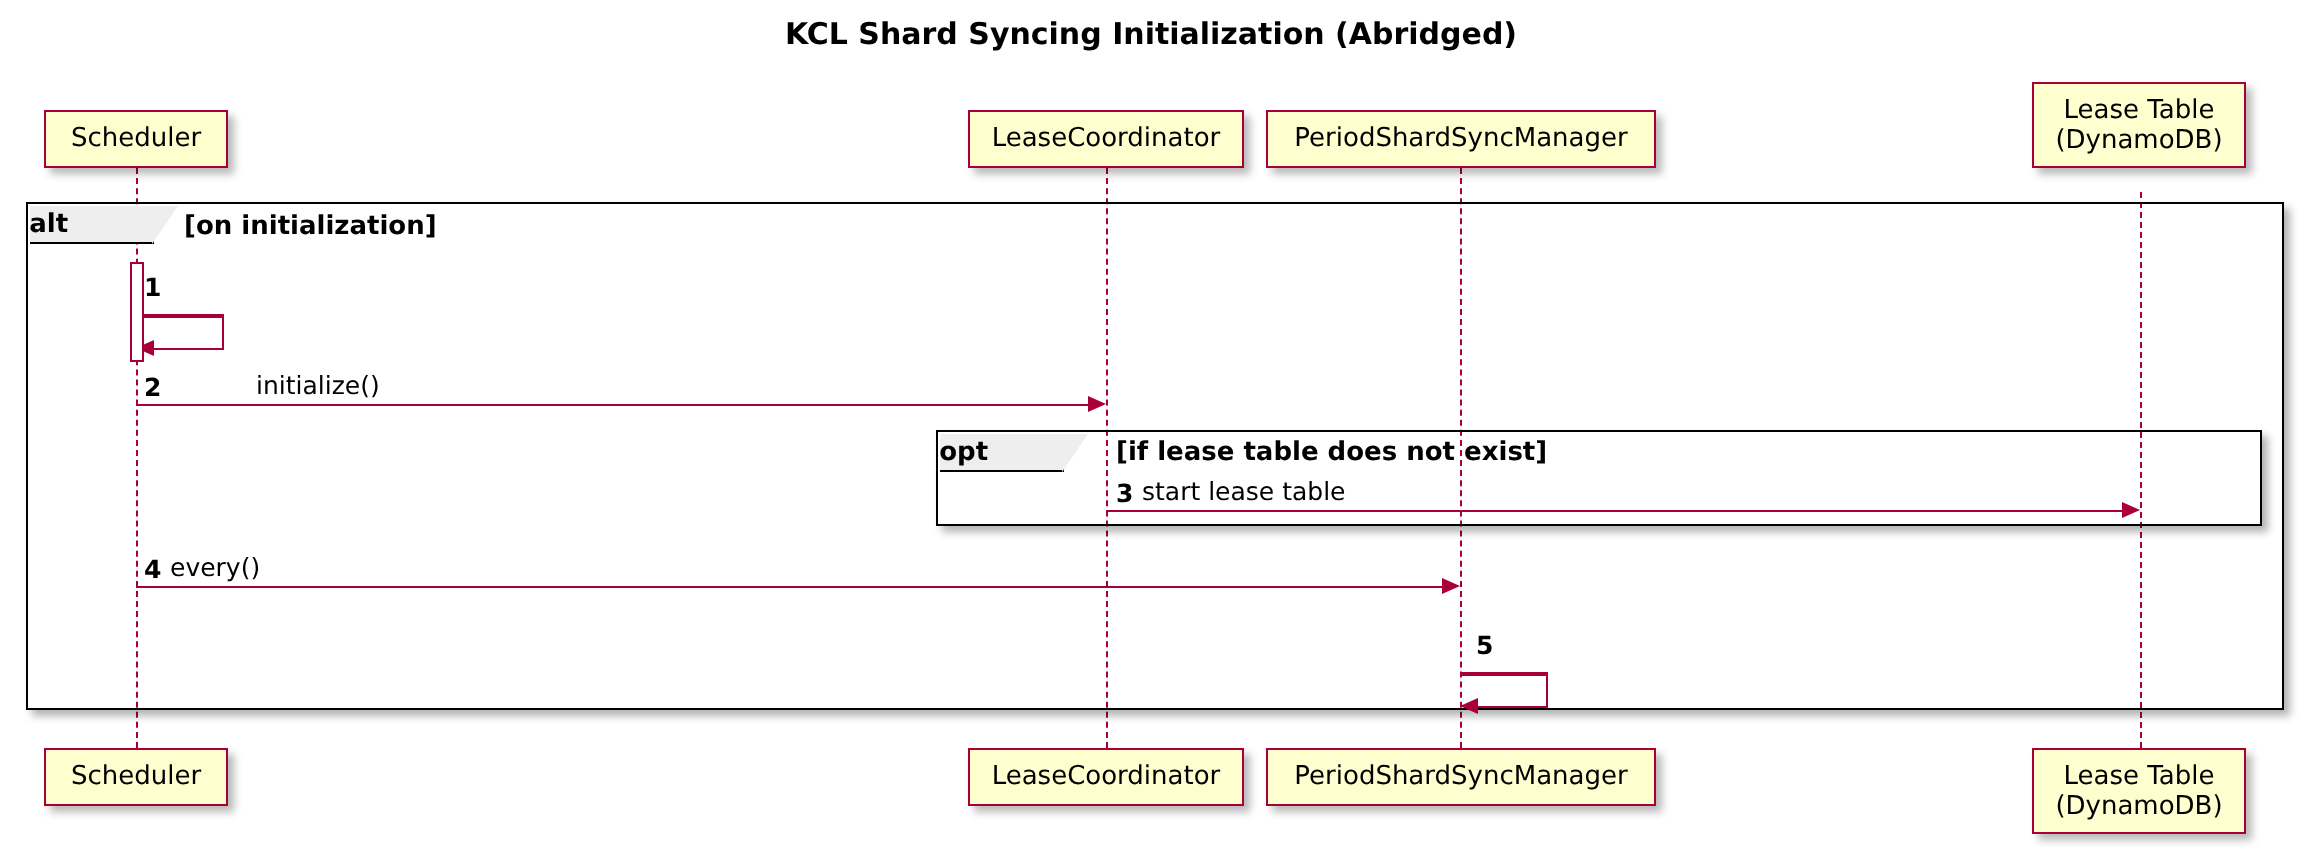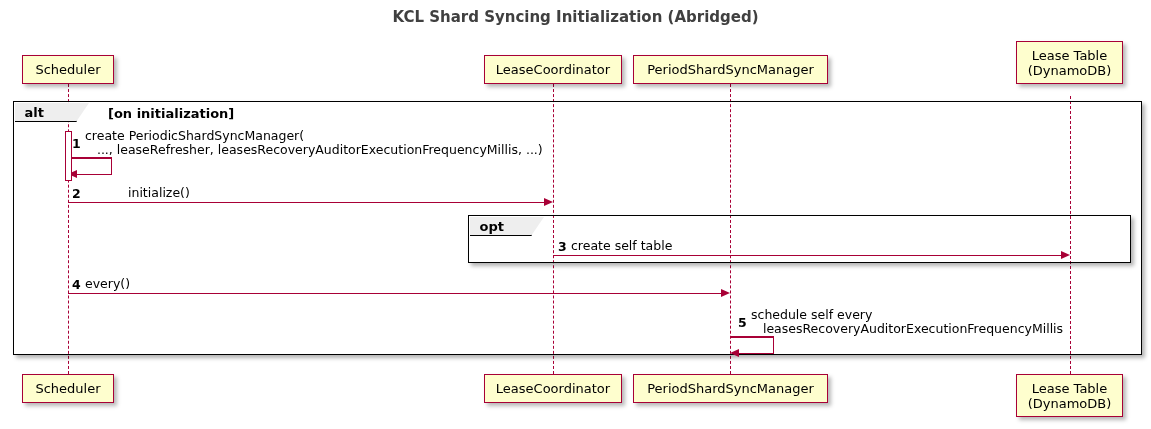--- a/index.html
+++ b/index.html
@@ -21,21 +21,21 @@
 
   
   .diagram-title {
     position: absolute;
     left: 0;
     top: 8px;
     width: 1151px;
     text-align: center;
     font-size: 15px;
     font-weight: bold;
-    color: #404040;
+    color: #000000;
     white-space: pre;
   }
 
   
   .participant {
     position: absolute;
     box-sizing: border-box;
     background: #FEFECE;
     border: 1.5px solid #A80036;
     color: #000000;
@@ -75,21 +75,20 @@
   .fragment-tab {
     position: absolute;
     box-sizing: border-box;
     background: #EEEEEE;
     border-right: 1.6px solid #000000;
     border-bottom: 1.6px solid #000000;
     font-size: 13px;
     font-weight: bold;
     color: #000000;
     line-height: 19px;
-    padding-left: 10px;
     white-space: pre;
   }
   .fragment-tab::after {
     content: "";
     position: absolute;
     right: -13px;
     top: 0;
     width: 0;
     height: 0;
     border-left: 13px solid #EEEEEE;
@@ -153,54 +152,51 @@
 
   <div class="diagram-title">KCL Shard Syncing Initialization (Abridged)</div>
 
   <div class="lifeline" style="left:68px; top:84px; height:290px;"></div>
   <div class="lifeline" style="left:553px; top:84px; height:290px;"></div>
   <div class="lifeline" style="left:730px; top:84px; height:290px;"></div>
   <div class="lifeline" style="left:1070px; top:96px; height:278px;"></div>
 
   <div class="fragment" style="left:13px; top:101px; width:1129px; height:254px;"></div>
   <div class="fragment-tab" style="left:14.6px; top:102.6px; width:62px; height:19px;">alt</div>
-  <div class="fragment-guard" style="left:108px; top:106px;">[on initialization]</div>
+  <div class="fragment-guard" style="left:92px; top:106px;">[on initialization]</div>
 
   <div class="fragment" style="left:468px; top:215px; width:663px; height:48px;"></div>
   <div class="fragment-tab" style="left:469.6px; top:216.6px; width:62px; height:19px;">opt</div>
+  <div class="fragment-guard" style="left:558px; top:219px;">[if lease table does not exist]</div>
 
   <div class="msg-num" style="left:72px; top:136px;">1</div>
-  <div class="msg-label" style="left:85px; top:129px;">create PeriodicShardSyncManager(
-   ..., leaseRefresher, leasesRecoveryAuditorExecutionFrequencyMillis, ...)</div>
 
   <div class="self-seg" style="left:68px; top:157px; width:44px; height:1.5px;"></div>
   <div class="self-seg" style="left:110.5px; top:157px; width:1.5px; height:18px;"></div>
   <div class="self-seg" style="left:77px; top:173.5px; width:35px; height:1.5px;"></div>
   <div class="msg-arrow-left" style="left:68px; top:169.8px;"></div>
 
   <div class="activation" style="left:64.5px; top:131px; width:7px; height:50px;"></div>
 
   <div class="msg-num" style="left:72px; top:186px;">2</div>
   <div class="msg-label" style="left:85px; top:186px;margin-left:43px;">initialize()</div>
   <div class="msg-line" style="left:68px; top:202px; width:476px;"></div>
   <div class="msg-arrow-right" style="left:544px; top:197.8px;"></div>
 
   <div class="msg-num" style="left:558px; top:239px;">3</div>
-  <div class="msg-label" style="left:571px; top:239px;">create self table</div>
+  <div class="msg-label" style="left:571px; top:239px;">start lease table</div>
   <div class="msg-line" style="left:553px; top:255px; width:508px;"></div>
   <div class="msg-arrow-right" style="left:1061px; top:250.8px;"></div>
 
   <div class="msg-num" style="left:72px; top:277px;">4</div>
   <div class="msg-label" style="left:85px; top:277px;">every()</div>
   <div class="msg-line" style="left:68px; top:293px; width:653px;"></div>
   <div class="msg-arrow-right" style="left:721px; top:288.8px;"></div>
 
   <div class="msg-num" style="left:738px; top:315px;">5</div>
-  <div class="msg-label" style="left:751px; top:308px;">schedule self every
-   leasesRecoveryAuditorExecutionFrequencyMillis</div>
   <div class="self-seg" style="left:730px; top:336px; width:44px; height:1.5px;"></div>
   <div class="self-seg" style="left:772.5px; top:336px; width:1.5px; height:18px;"></div>
   <div class="self-seg" style="left:739px; top:352.5px; width:35px; height:1.5px;"></div>
   <div class="msg-arrow-left" style="left:730px; top:348.8px;"></div>
 
   <div class="participant" style="left:22px; top:55px; width:92px; height:29px;">Scheduler</div>
 
   <div class="participant" style="left:484px; top:55px; width:138px; height:29px;">LeaseCoordinator</div>
 
   <div class="participant" style="left:633px; top:55px; width:195px; height:29px;">PeriodShardSyncManager</div>

